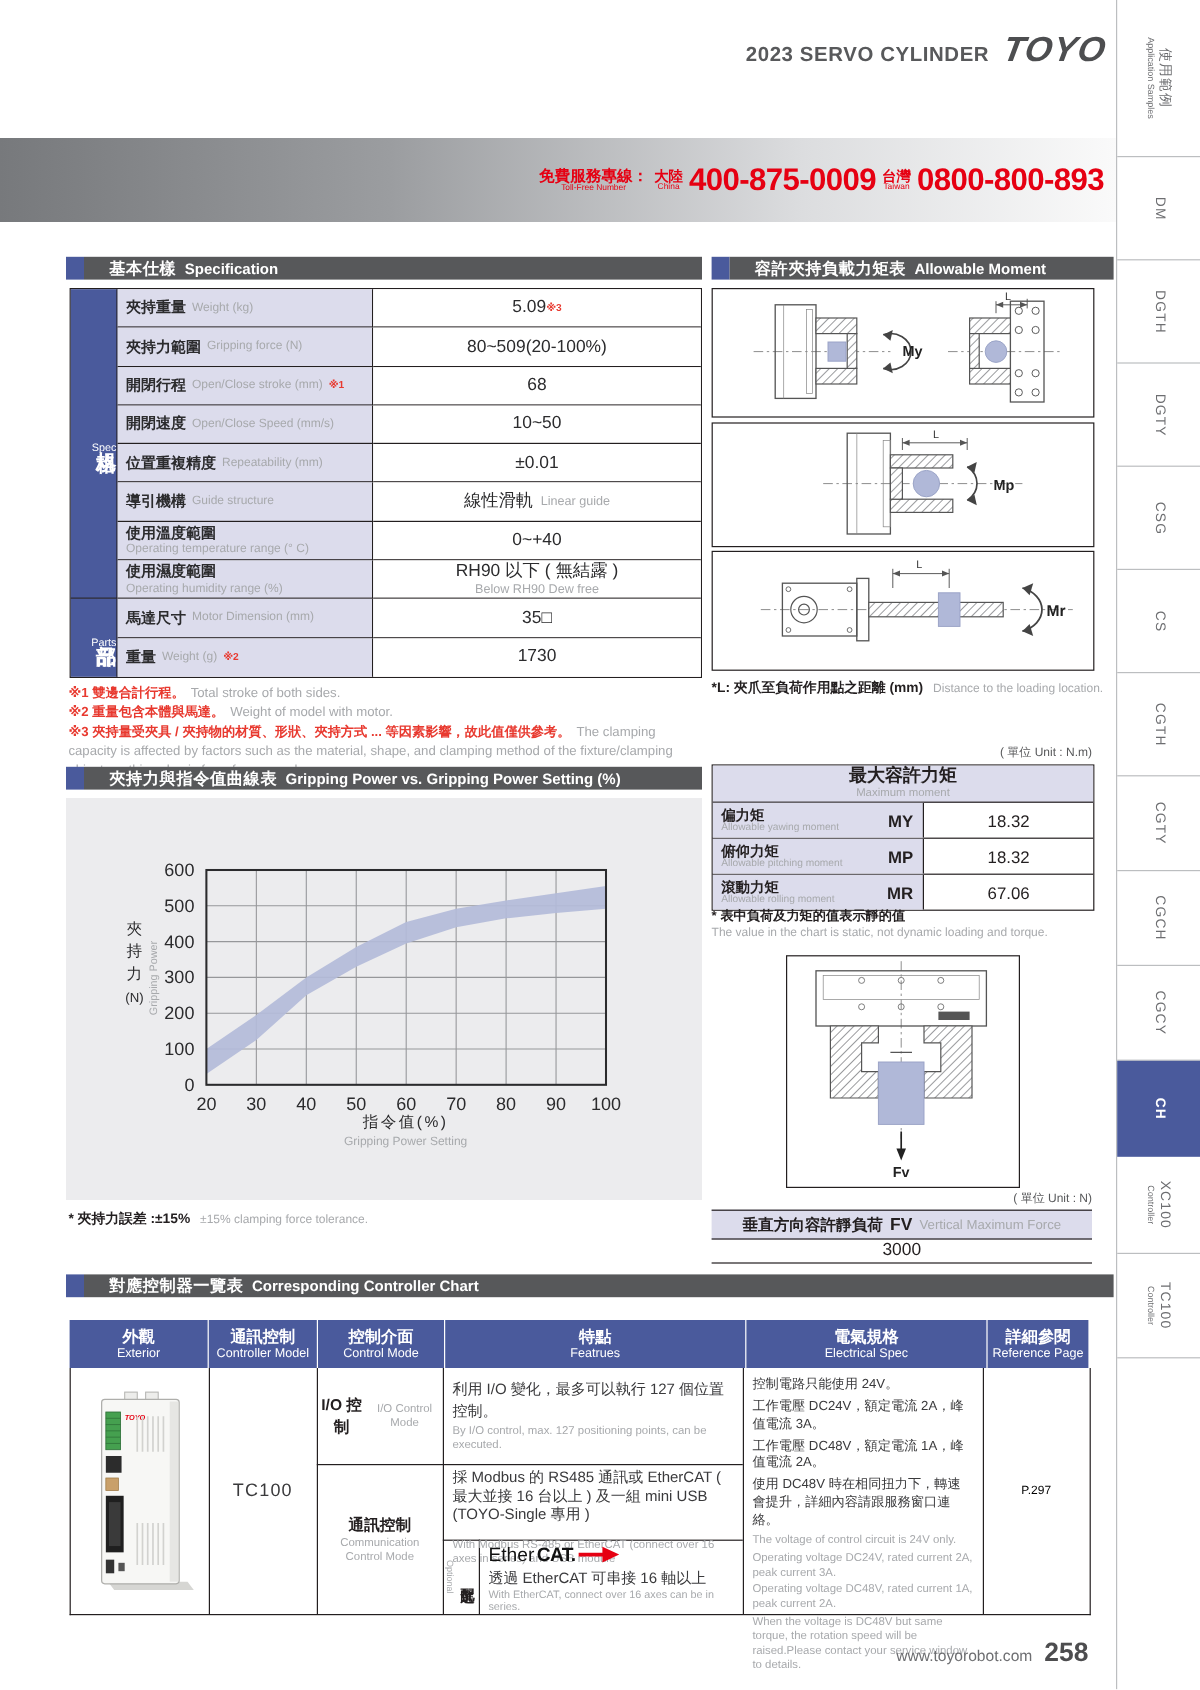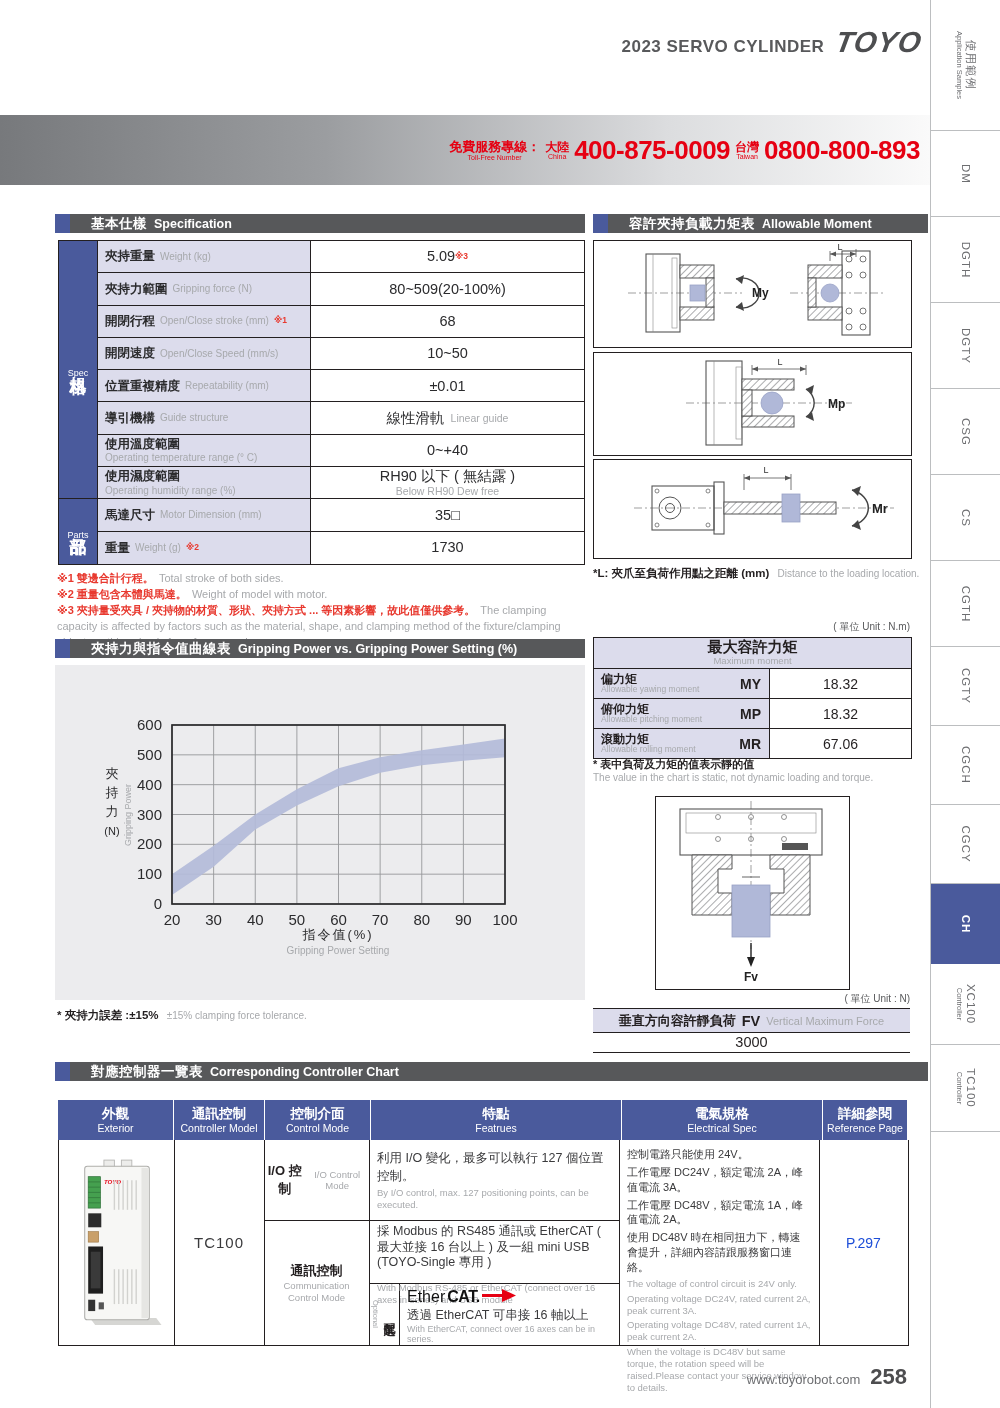--- a/index.html
+++ b/index.html
@@ -19,21 +19,21 @@
   
   .sechead{position:absolute;display:flex;height:19px}
   .sechead .sq{width:15px;background:#4a5a9c}
   .sechead .bar{flex:1;background:#57585a;color:#fff;display:flex;align-items:center;gap:7px;padding-left:21px;font-weight:bold}
   .sechead .zh{font-size:13.5px;letter-spacing:.5px}
   .sechead .en{font-size:12.5px}
   
   #specTable{position:absolute;left:58px;top:240px;width:525px;border:1.4px solid #231f20;
              display:grid;grid-template-columns:39px 213px 1fr;grid-auto-rows:32.3px;background:#fff}
   .gcell{background:#4a5a9c;color:#fff;border-right:1.2px solid #231f20;display:flex;flex-direction:column;
-         align-items:center;justify-content:center;gap:2px}
+         align-items:flex-end;justify-content:center;gap:2px}
   .gzh{writing-mode:vertical-rl;text-orientation:upright;font-size:17px;font-weight:bold;letter-spacing:2px;line-height:1}
   .gen{font-size:9px}
   .gb{border-bottom:1.4px solid #231f20}
   .lcell{background:#dcdcec;border-bottom:1px solid #231f20;border-right:1px solid #231f20;
          padding:2px 7px;display:flex;align-items:center;flex-wrap:wrap;column-gap:5px;line-height:1.15}
   .lcell .zh{font-size:12.5px;font-weight:bold;color:#2b2b2d}
   .lcell .en{font-size:10px;color:#a7a9ac}
   .vcell{background:#fff;border-bottom:1px solid #231f20;display:flex;flex-direction:column;
          align-items:center;justify-content:center;font-size:14.5px;line-height:1.15;color:#2b2b2d}
   .nb{border-bottom:none !important}
@@ -92,21 +92,21 @@
   .elec-en{font-size:9.5px;color:#a7a9ac;line-height:1.25;margin-bottom:3px}
   .opt-wrap{display:flex;align-items:center;justify-content:center;gap:1px;height:100%}
   .opt-en{writing-mode:vertical-rl;font-size:7.5px;color:#a7a9ac}
   .opt-zh{writing-mode:vertical-rl;text-orientation:upright;font-size:12px;font-weight:bold}
   .ec-logo{display:flex;align-items:flex-end;gap:2px}
   .ec-t1{font-size:16px;color:#111}
   .ec-t2{font-size:16px;font-weight:900;color:#111;letter-spacing:-.5px}
   .ec-zh{font-size:12.5px;color:#3a3a3c;margin-top:1px}
   .ec-en{font-size:9px;color:#a7a9ac}
   .tc-model{font-size:15px;letter-spacing:1px;color:#3a3a3c}
-  .refpage{font-size:14px;color:#1d4ed8}
+  .refpage{font-size:10px;color:#000000}
   
   .footer{position:absolute;top:1364px;left:58px;width:849px;display:flex;justify-content:flex-end;align-items:baseline;gap:10px}
   .furl{font-size:13px;color:#6d6e71}
   .fpage{font-size:22px;font-weight:bold;color:#4d4d4f}
   
   #sidebar{position:absolute;left:930px;top:0;width:70px;height:1408px;border-left:1px solid #bcbec0;box-sizing:border-box}
   .side-tab{position:relative;border-bottom:1px solid #bcbec0}
   .side-tab.active{background:#4a5a9c;border-bottom:none}
   .tab-rot{position:absolute;left:50%;top:50%;transform:translate(-50%,-50%) rotate(90deg);
            text-align:center;color:#6d6e71;white-space:nowrap;line-height:1.25}

